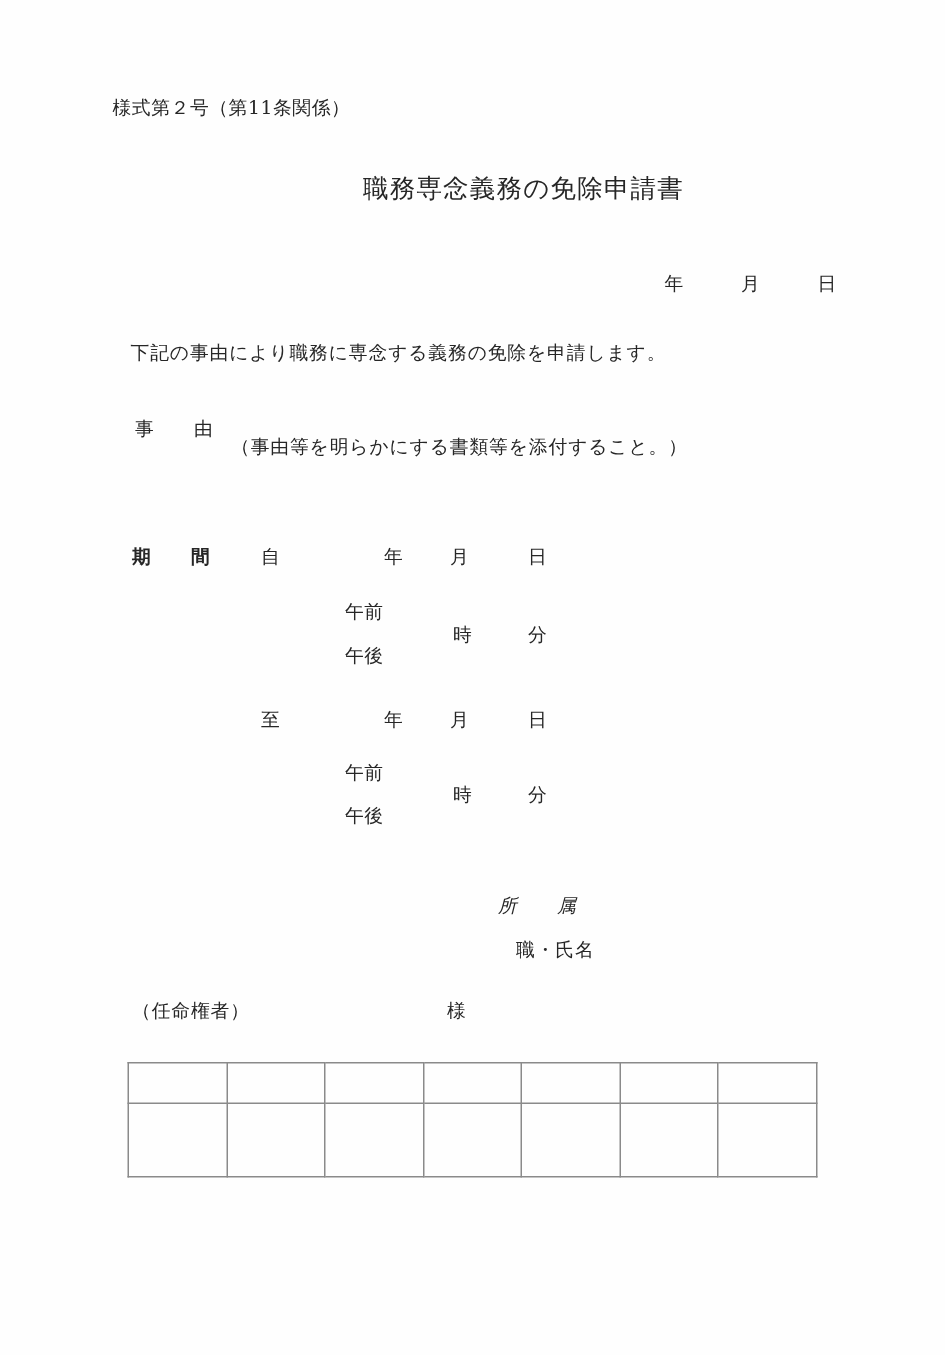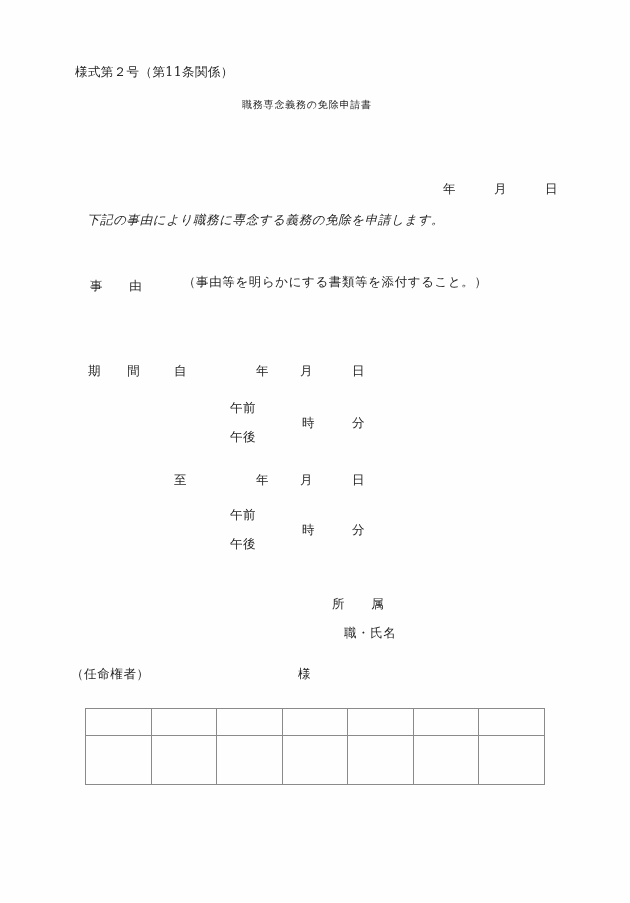--- a/index.html
+++ b/index.html
@@ -26,56 +26,56 @@
   
   .t {
     position: absolute;
     white-space: pre;
     line-height: 1;
     font-size: 12.5px;
     letter-spacing: 0.4px;
   }
 
   .form-no      { left: 75px;  top: 66px;  font-size: 12.5px; }
-  .doc-title    { left: 242px; top: 100px; font-size: 10px; letter-spacing: 0.8px; }
+  .doc-title    { left: 242px; top: 118px; font-size: 17px; letter-spacing: 0.8px; }
 
   .date-year    { left: 443px; top: 183px; }
   .date-month   { left: 494px; top: 183px; }
   .date-day     { left: 545px; top: 183px; }
 
-  .intro        { left: 87px;  top: 214px; letter-spacing: 0.6px; font-style: italic; }
+  .intro        { left: 87px;  top: 229px; letter-spacing: 0.6px; }
 
   .reason-label { left: 90px;  top: 280px; letter-spacing: 0.6px; }
-  .reason-note  { left: 154px; top: 276px; letter-spacing: 0.6px; margin-left: 29px; }
+  .reason-note  { left: 154px; top: 292px; letter-spacing: 0.6px; }
 
-  .period-label { left: 88px;  top: 365px; letter-spacing: 0.6px; }
+  .period-label { left: 88px;  top: 365px; letter-spacing: 0.6px; font-weight: bold; }
   .from-label   { left: 174px; top: 365px; }
   .from-year    { left: 256px; top: 365px; }
   .from-month   { left: 300px; top: 365px; }
   .from-day     { left: 352px; top: 365px; }
 
   .from-am      { left: 230px; top: 402px; }
   .from-pm      { left: 230px; top: 431px; }
   .from-hour    { left: 302px; top: 417px; }
   .from-minute  { left: 352px; top: 417px; }
 
   .to-label     { left: 174px; top: 474px; }
   .to-year      { left: 256px; top: 474px; }
   .to-month     { left: 300px; top: 474px; }
   .to-day       { left: 352px; top: 474px; }
 
   .to-am        { left: 230px; top: 509px; }
   .to-pm        { left: 230px; top: 538px; }
   .to-hour      { left: 302px; top: 524px; }
   .to-minute    { left: 352px; top: 524px; }
 
-  .affiliation  { left: 332px; top: 598px; letter-spacing: 0.6px; }
+  .affiliation  { left: 332px; top: 598px; letter-spacing: 0.6px; font-style: italic; }
   .title-name   { left: 344px; top: 627px; letter-spacing: 0.6px; }
 
-  .appointer    { left: 71px;  top: 668px; letter-spacing: 0.6px; }
+  .appointer    { left: 88px;  top: 668px; letter-spacing: 0.6px; }
   .honorific    { left: 298px; top: 668px; }
 
   
   .stamp-table {
     position: absolute;
     left: 85px;
     top: 708px;
     width: 460px;
     border-collapse: collapse;
     table-layout: fixed;

